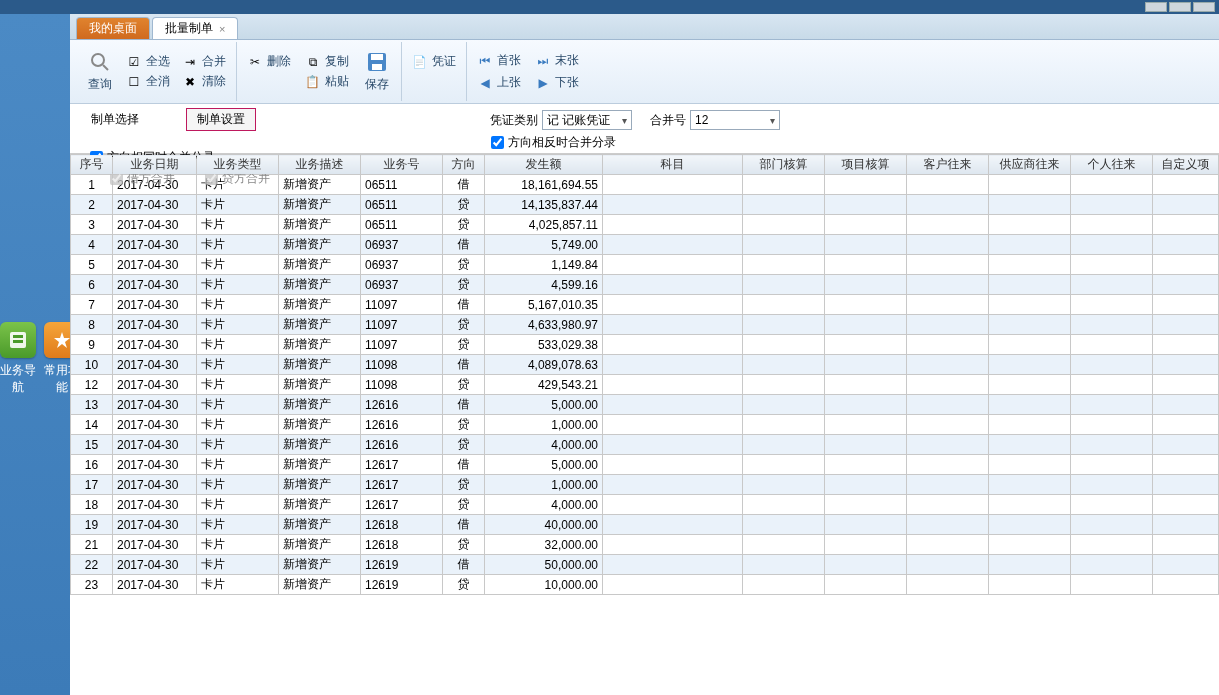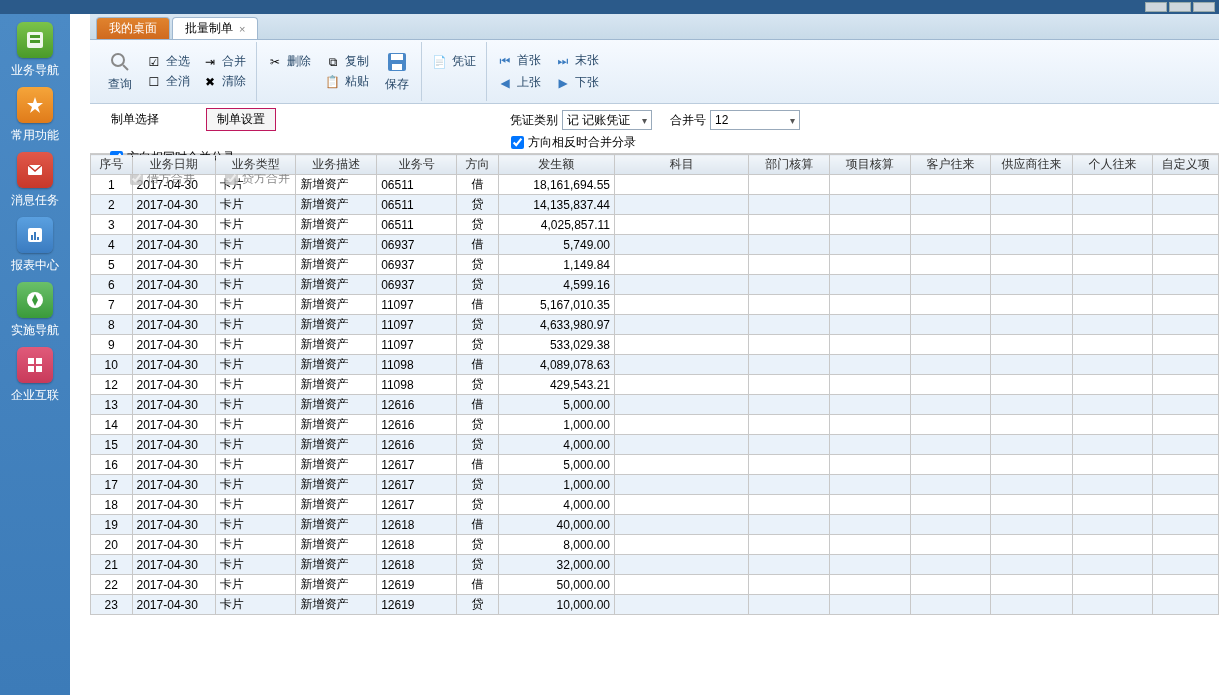--- a/index.html
+++ b/index.html
@@ -8,33 +8,33 @@
 
 
 .titlebar { height: 14px; background: #2b5a8a; display: flex; align-items: center; justify-content: space-between; padding: 0 4px; color: #fff; font-size: 11px; }
 .win-controls { display: flex; gap: 2px; }
 .win-btn { width: 22px; height: 10px; background: #cfd6dd; border: 1px solid #9aa; }
 
 
 .main { flex: 1; display: flex; overflow: hidden; }
 
 
-.sidebar { width: 70px; background: linear-gradient(#4b8ac5, #3c7bb8); display: flex; flex-direction: column; align-items: center; padding-top: 8px; gap: 8px; }
+.sidebar { width: 70px; background: linear-gradient(#4b8ac5, #3c7bb8); display: flex; flex-direction: row; align-items: center; padding-top: 8px; gap: 8px; }
 .side-item { width: 52px; display: flex; flex-direction: column; align-items: center; color: #fff; cursor: pointer; gap: 4px; }
 .side-icon { width: 36px; height: 36px; border-radius: 6px; display: flex; align-items: center; justify-content: center; font-size: 18px; box-shadow: 0 1px 2px rgba(0,0,0,0.3); }
 .side-label { font-size: 12px; color: #fff; text-align: center; }
 .ic-green { background: linear-gradient(#7bc34a,#4a9a2a); }
 .ic-orange { background: linear-gradient(#f5a53a,#e07b1a); }
 .ic-red { background: linear-gradient(#e0584a,#c8382a); }
 .ic-blue { background: linear-gradient(#5aa0e0,#3a7bc0); }
 .ic-green2 { background: linear-gradient(#6ac06a,#3a9a3a); }
 .ic-pink { background: linear-gradient(#e05a7a,#c83a5a); }
 
 
-.content { flex: 1; display: flex; flex-direction: column; background: #fff; overflow: hidden; padding-left: 20px; }
+.content { flex: 1; display: flex; flex-direction: column; background: #fff; overflow: hidden; }
 
 
 .tabs { height: 26px; background: linear-gradient(#d8e6f2,#c8dae8); display: flex; align-items: flex-end; padding-left: 6px; border-bottom: 1px solid #a0b8d0; }
 .tab { height: 22px; padding: 0 12px; display: flex; align-items: center; gap: 6px; border: 1px solid #a0b8d0; border-bottom: none; border-top-left-radius: 4px; border-top-right-radius: 4px; margin-right: 2px; cursor: pointer; }
 .tab.inactive { background: linear-gradient(#e0832e,#d06a1e); color: #fff; }
 .tab.active { background: #fff; }
 .tab-close { color: #888; font-size: 11px; }
 
 
 .toolbar { height: 64px; background: linear-gradient(#f6faff,#e4eef8); border-bottom: 1px solid #bcd; display: flex; align-items: stretch; padding: 2px 6px; }
@@ -633,36 +633,20 @@
                 <td class="col-amt">40,000.00</td>
                 <td class="col-subject"></td>
                 <td class="col-dept"></td>
                 <td class="col-proj"></td>
                 <td class="col-cust"></td>
                 <td class="col-supp"></td>
                 <td class="col-person"></td>
                 <td class="col-custom"></td>
               </tr>
               <tr>
-                <td class="col-seq">20</td>
-                <td class="col-date">2017-04-30</td>
-                <td class="col-type">卡片</td>
-                <td class="col-desc">新增资产</td>
-                <td class="col-num">12618</td>
-                <td class="col-dir">贷</td>
-                <td class="col-amt">8,000.00</td>
-                <td class="col-subject"></td>
-                <td class="col-dept"></td>
-                <td class="col-proj"></td>
-                <td class="col-cust"></td>
-                <td class="col-supp"></td>
-                <td class="col-person"></td>
-                <td class="col-custom"></td>
-              </tr>
-              <tr>
                 <td class="col-seq">21</td>
                 <td class="col-date">2017-04-30</td>
                 <td class="col-type">卡片</td>
                 <td class="col-desc">新增资产</td>
                 <td class="col-num">12618</td>
                 <td class="col-dir">贷</td>
                 <td class="col-amt">32,000.00</td>
                 <td class="col-subject"></td>
                 <td class="col-dept"></td>
                 <td class="col-proj"></td>

